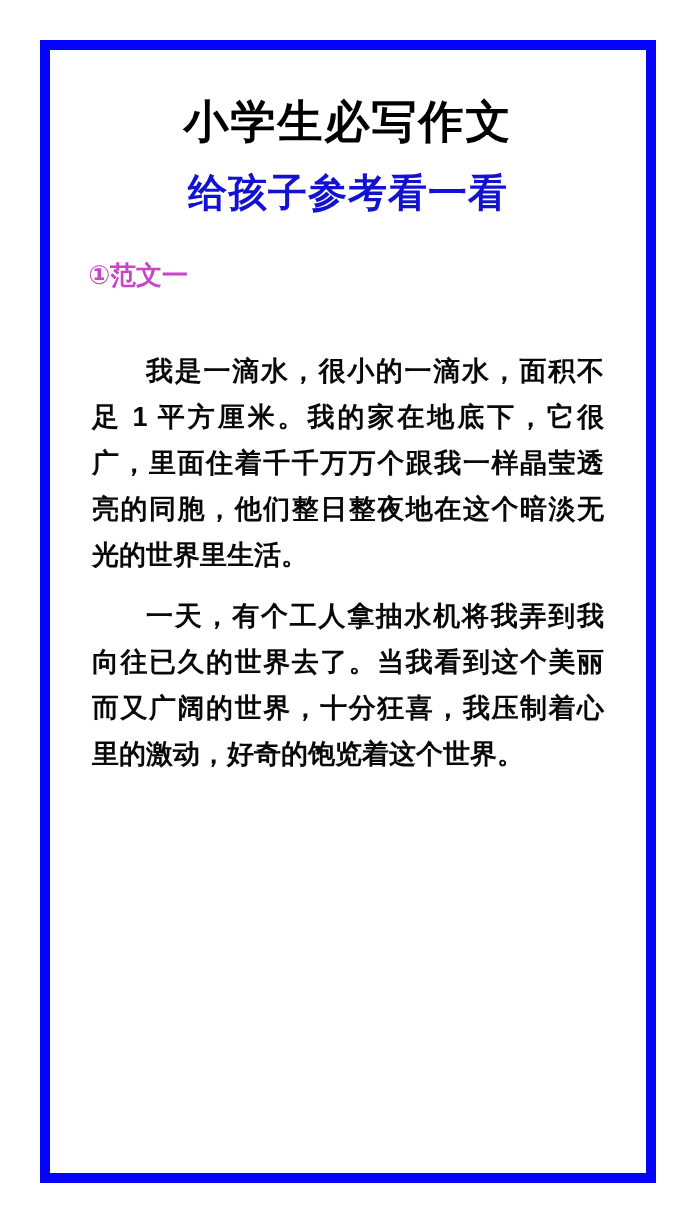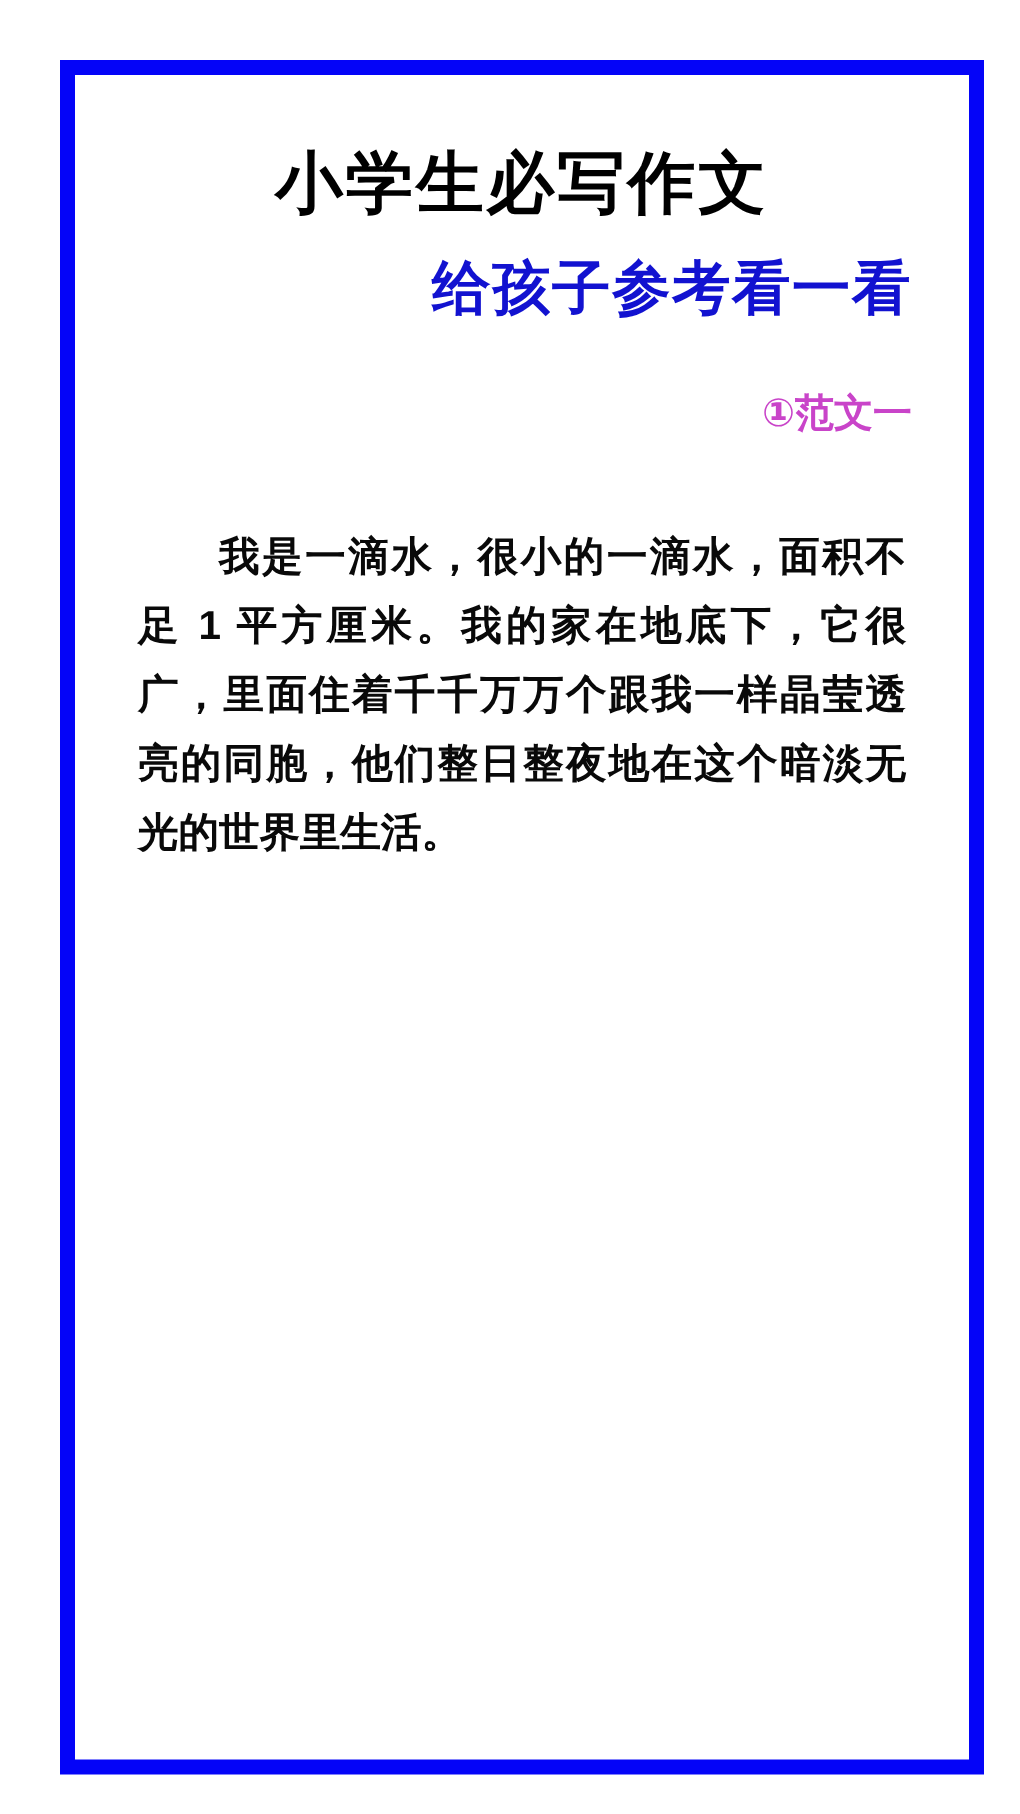--- a/index.html
+++ b/index.html
@@ -44,30 +44,30 @@
     font-weight: 900;
     color: #ff0000;
     text-align: center;
   }
   .subtitle {
     margin-top: 14px;
     font-size: 39px;
     line-height: 46px;
     font-weight: 900;
     color: #1212d0;
-    text-align: right;
+    text-align: center;
     letter-spacing: 1px;
   }
   .section-label {
     margin-top: 36px;
     font-size: 26px;
     line-height: 30px;
     font-weight: bold;
     color: #c944c9;
-    text-align: right;
+    text-align: left;
   }
   .essay {
     margin-top: 46px;
   }
   .essay p {
     font-size: 27px;
     line-height: 46px;
     font-weight: bold;
     color: #090909;
     text-align: justify;
@@ -87,18 +87,19 @@
 
       <div class="title">小学生必写作文</div>
 
 
       <div class="subtitle">给孩子参考看一看</div>
 
       <div class="section-label">①范文一</div>
 
       <div class="essay">
         <p>我是一滴水，很小的一滴水，面积不足 1 平方厘米。我的家在地底下，它很广，里面住着千千万万个跟我一样晶莹透亮的同胞，他们整日整夜地在这个暗淡无光的世界里生活。</p>
+        <p>一天，有个工人拿抽水机将我弄到我向往已久的世界去了。当我看到这个美丽而又广阔的世界，十分狂喜，我压制着心里的激动，好奇的饱览着这个世界。</p>
 
       </div>
 
     </div>
   </div>
 </div>
 
 </body></html>

